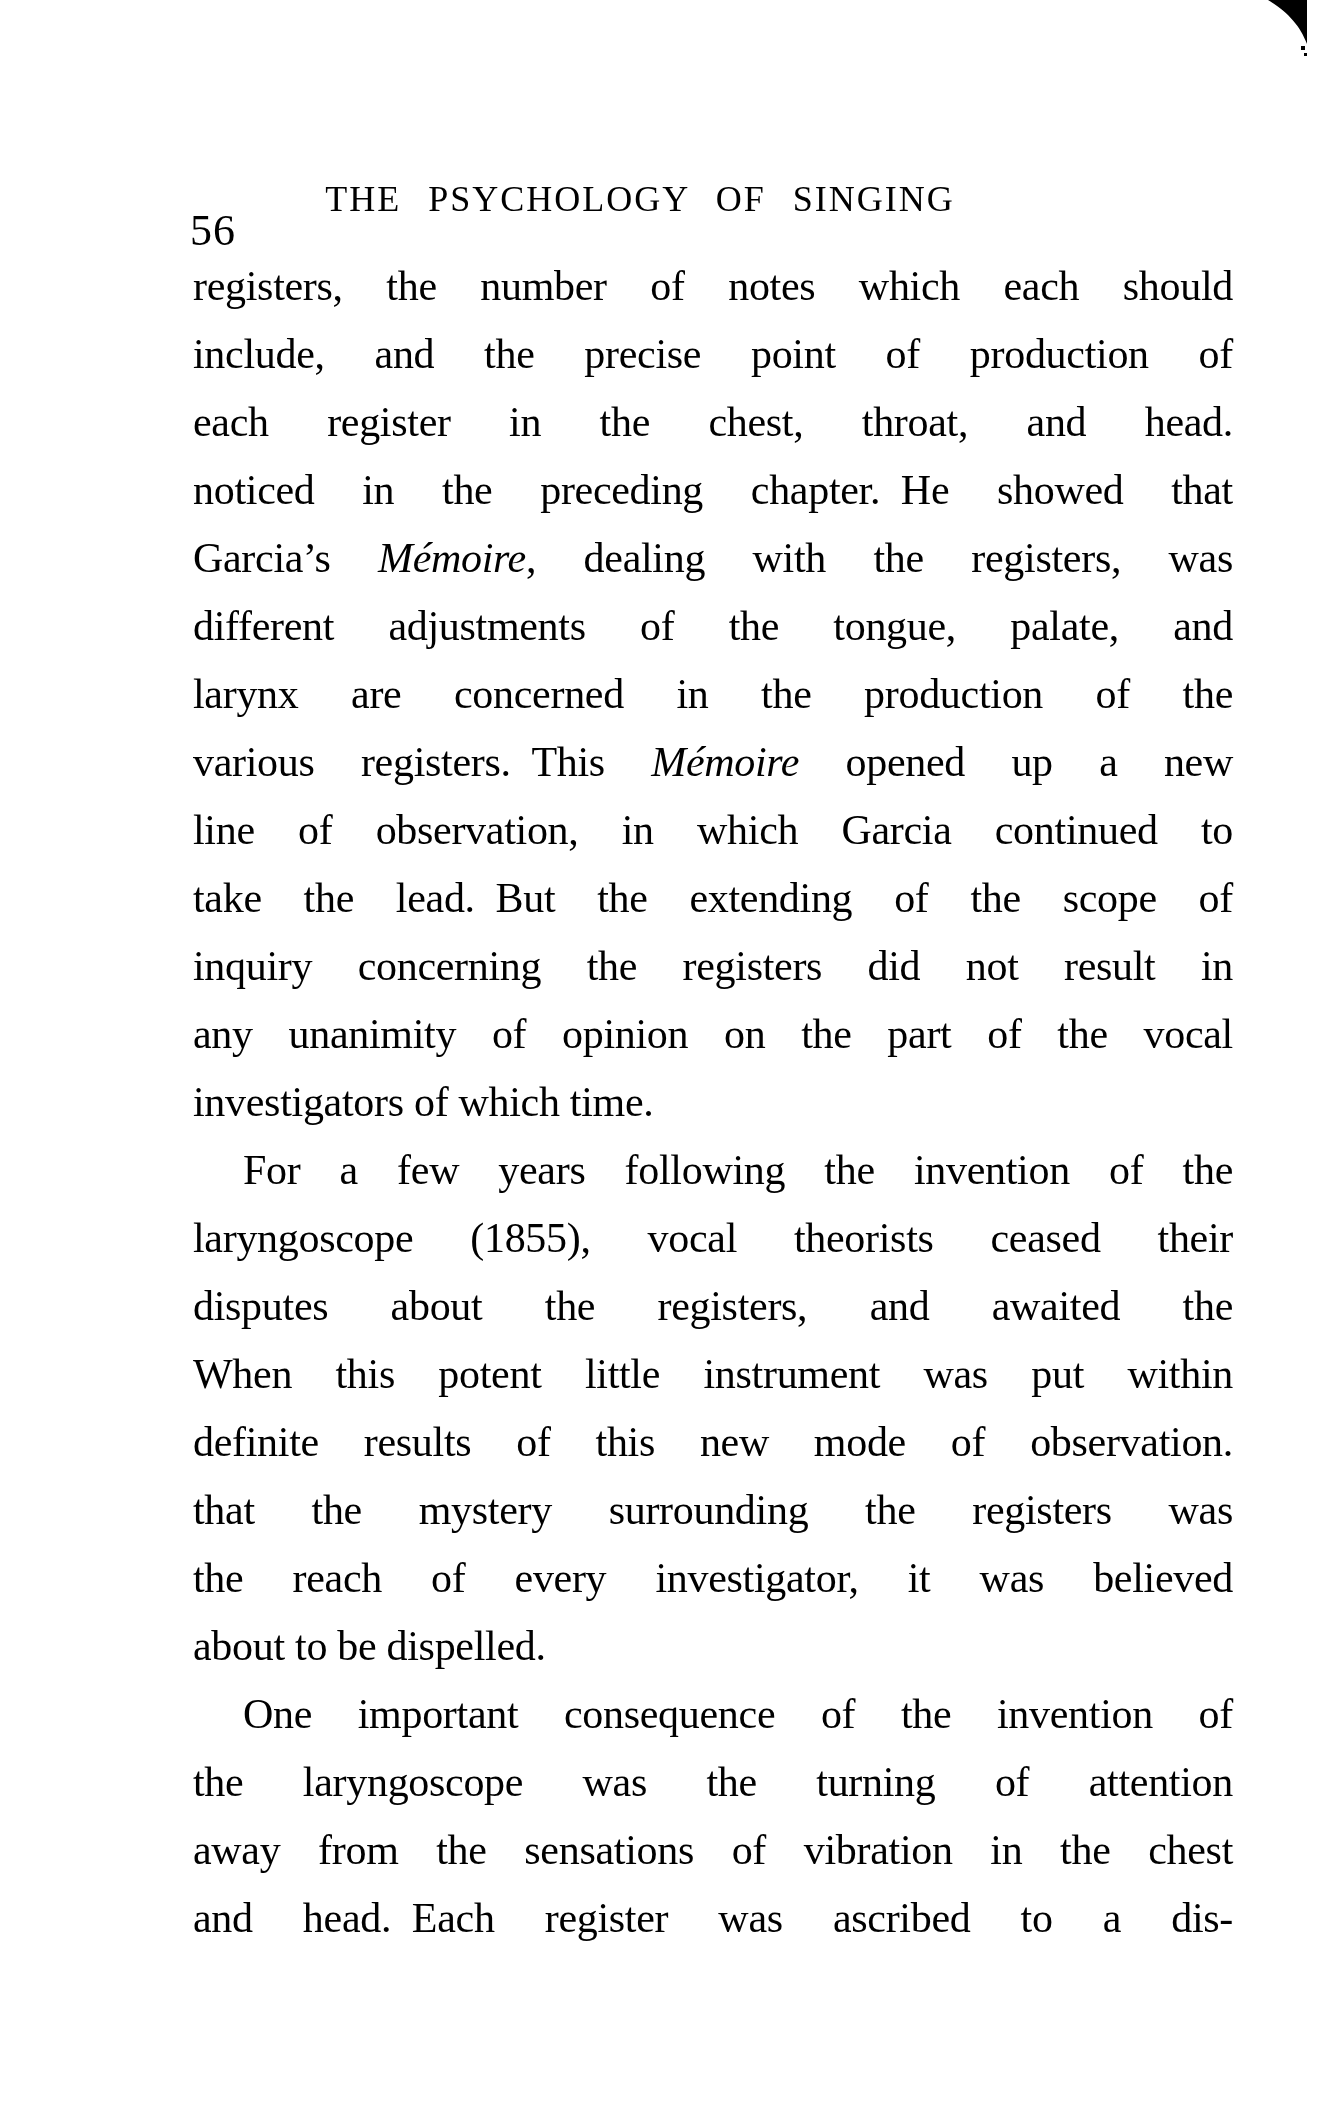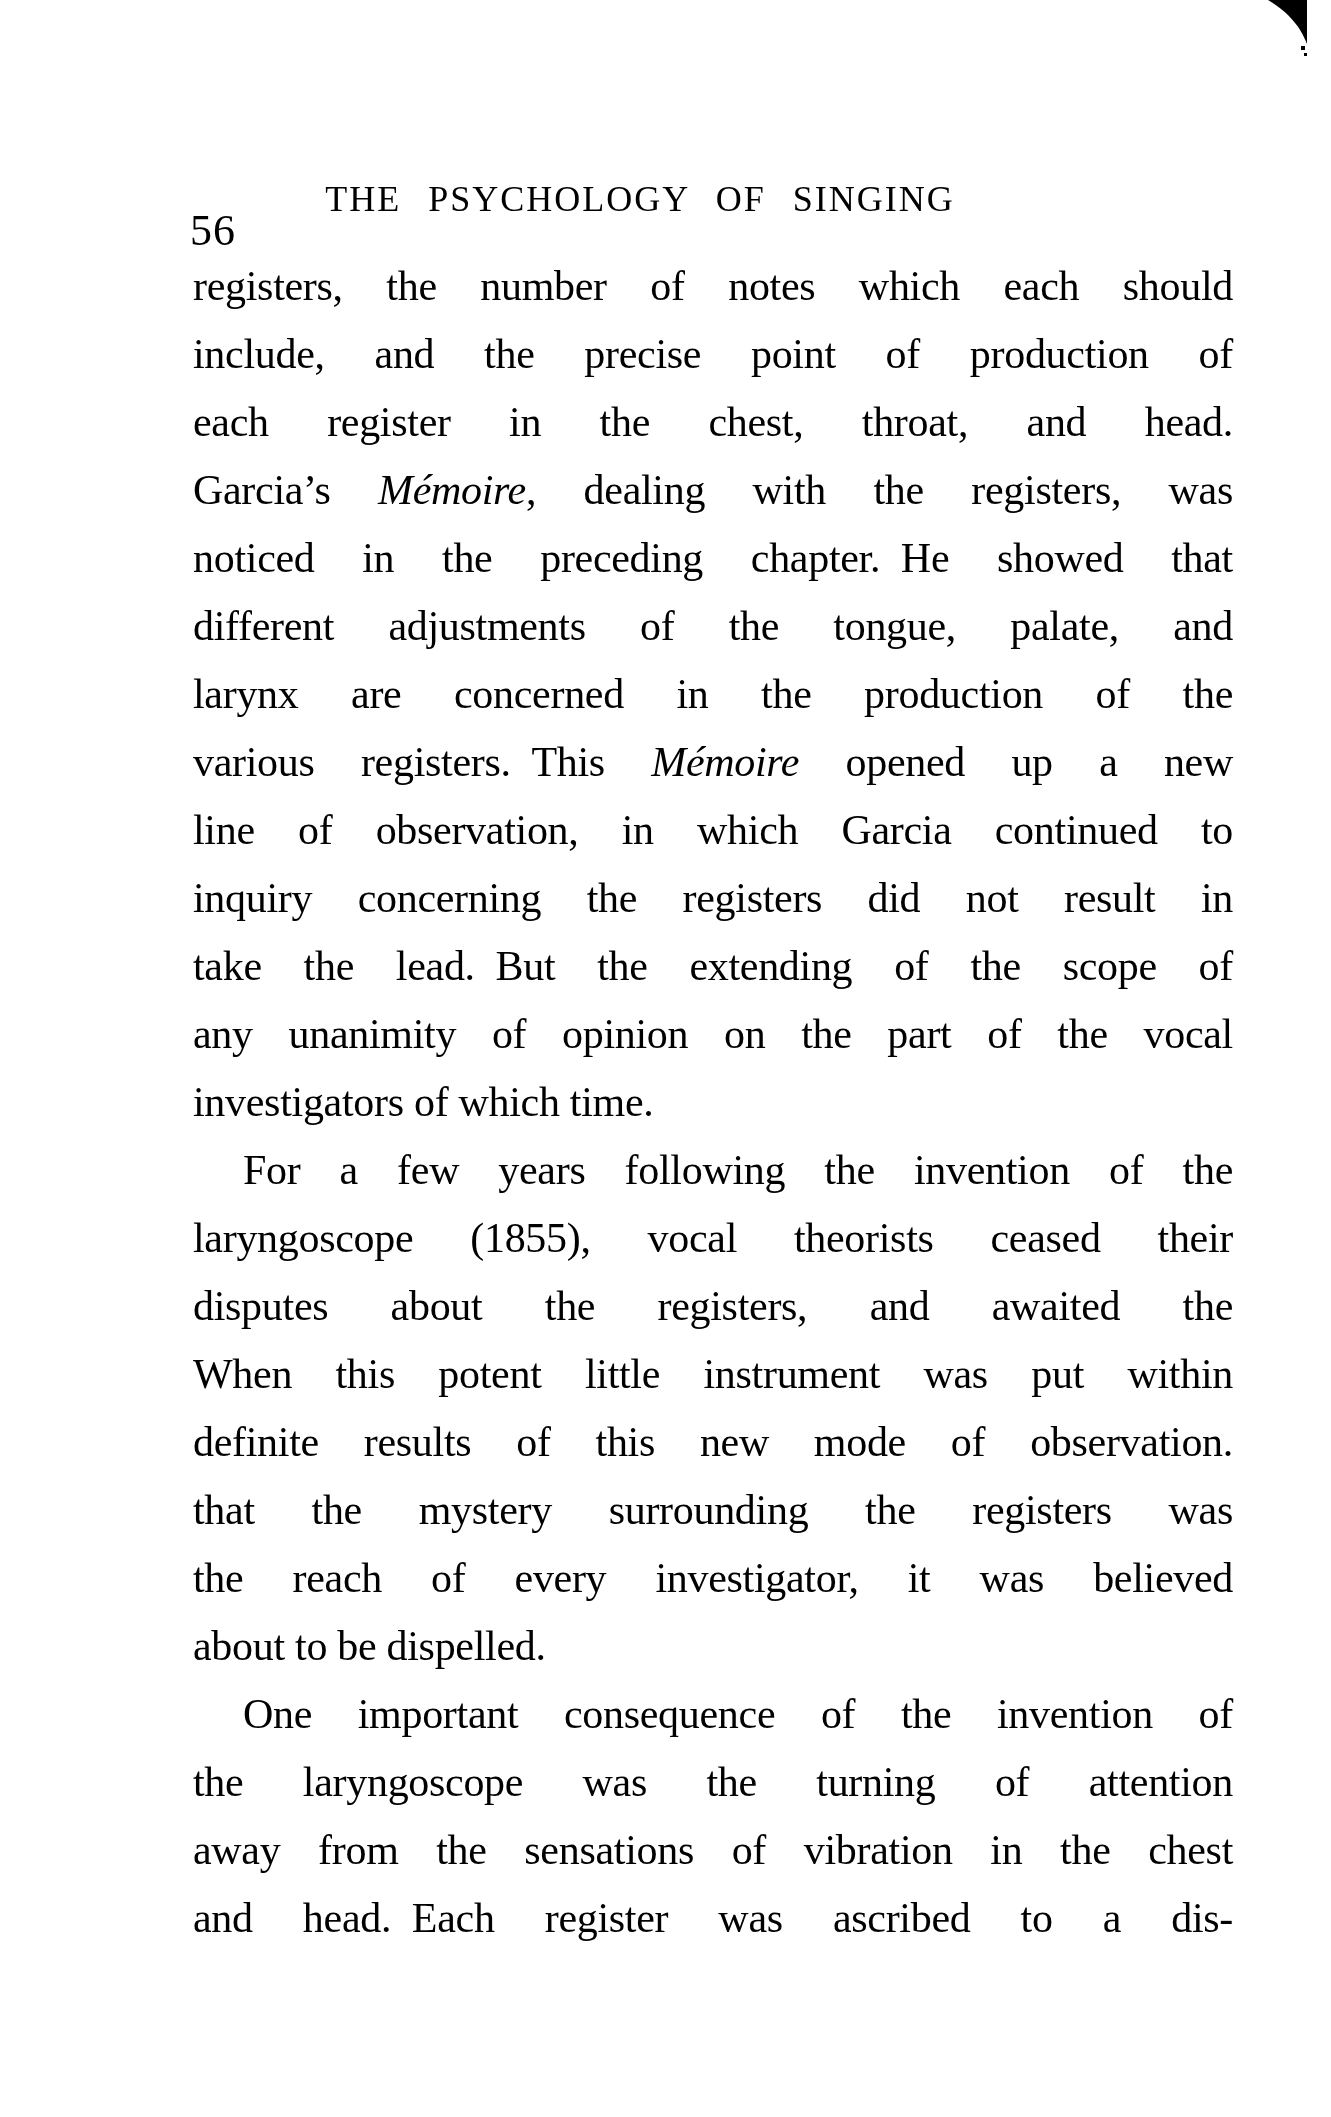--- a/index.html
+++ b/index.html
@@ -58,28 +58,28 @@
 
   <div class="running-header">
     <span class="page-number">56</span>
     <span class="header-title">THE PSYCHOLOGY OF SINGING</span>
   </div>
 
   <div class="text-column" id="text-column">
       <div class="text-line"><span>registers, the number of notes which each should</span></div>
       <div class="text-line"><span>include, and the precise point of production of</span></div>
       <div class="text-line"><span>each register in the chest, throat, and head.</span></div>
+      <div class="text-line"><span>noticed in the preceding chapter. He showed that</span></div>
       <div class="text-line"><span>Garcia’s </span><span class="seg-italic">Mémoire</span><span>, dealing with the registers, was</span></div>
-      <div class="text-line"><span>noticed in the preceding chapter. He showed that</span></div>
       <div class="text-line"><span>different adjustments of the tongue, palate, and</span></div>
       <div class="text-line"><span>larynx are concerned in the production of the</span></div>
       <div class="text-line"><span>various registers. This </span><span class="seg-italic">Mémoire</span><span> opened up a new</span></div>
       <div class="text-line"><span>line of observation, in which Garcia continued to</span></div>
+      <div class="text-line"><span>take the lead. But the extending of the scope of</span></div>
       <div class="text-line"><span>inquiry concerning the registers did not result in</span></div>
-      <div class="text-line"><span>take the lead. But the extending of the scope of</span></div>
       <div class="text-line"><span>any unanimity of opinion on the part of the vocal</span></div>
       <div class="text-line flush-left"><span>investigators of which time.</span></div>
       <div class="text-line indent"><span>For a few years following the invention of the</span></div>
       <div class="text-line"><span>laryngoscope (1855), vocal theorists ceased their</span></div>
       <div class="text-line"><span>disputes about the registers, and awaited the</span></div>
       <div class="text-line"><span>When this potent little instrument was put within</span></div>
       <div class="text-line"><span>definite results of this new mode of observation.</span></div>
       <div class="text-line"><span>that the mystery surrounding the registers was</span></div>
       <div class="text-line"><span>the reach of every investigator, it was believed</span></div>
       <div class="text-line flush-left"><span>about to be dispelled.</span></div>

